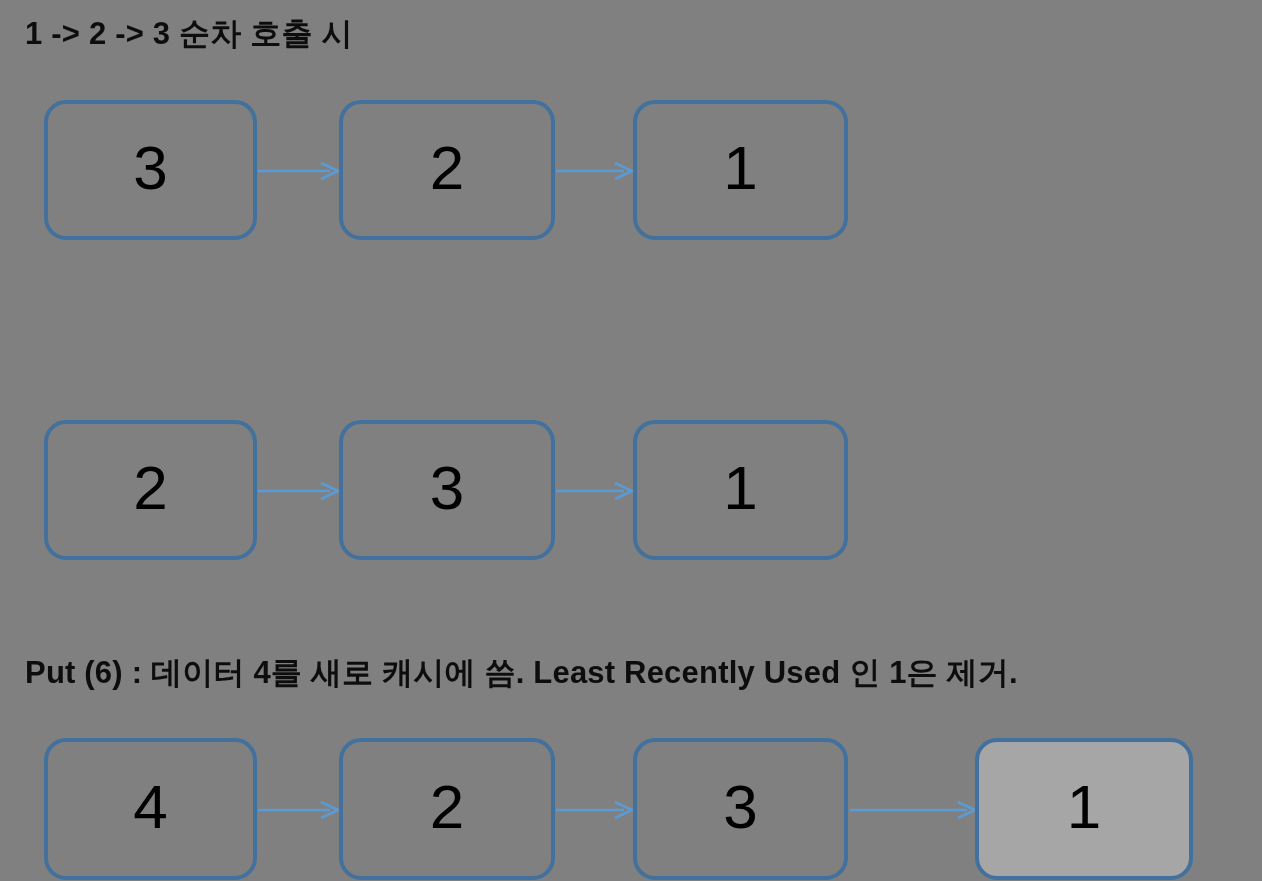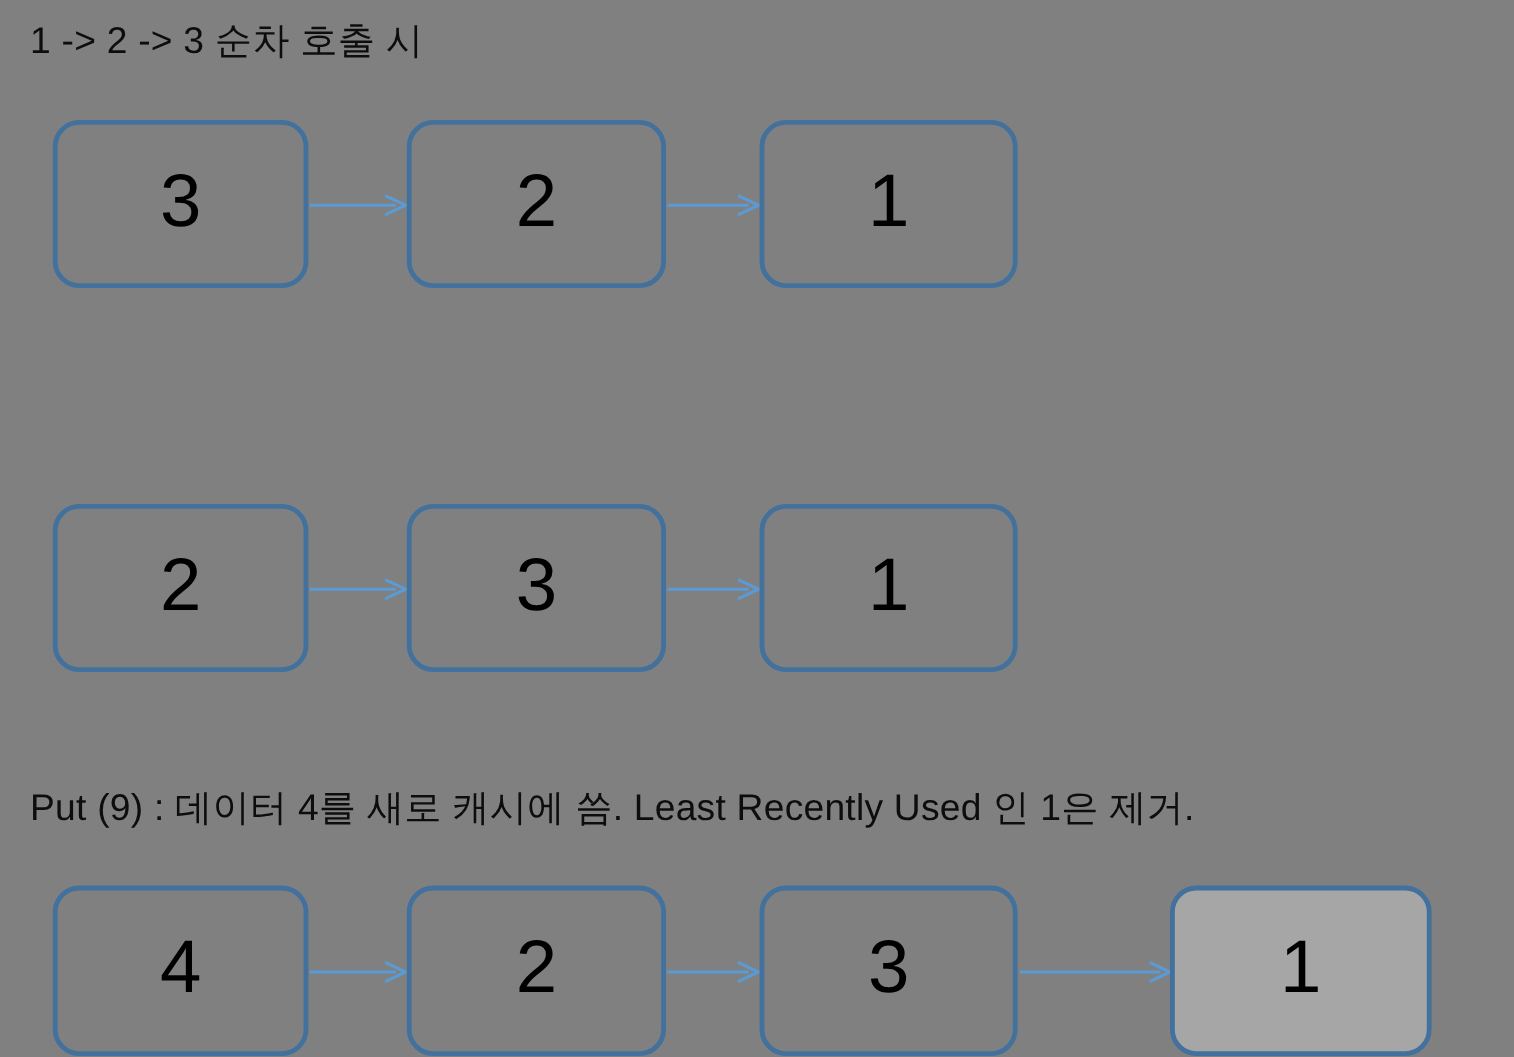--- a/index.html
+++ b/index.html
@@ -20,21 +20,21 @@
     left: 0;
     top: 0;
     width: 1262px;
     height: 881px;
   }
 
   .caption {
     position: absolute;
     color: #0d0d0d;
     font-size: 31px;
-    font-weight: 400;
+    font-weight: 700;
     line-height: 36px;
     white-space: nowrap;
     letter-spacing: 0.2px;
     font-family: "Liberation Sans", sans-serif;
   }
 
   .row {
     position: absolute;
     left: 0;
     width: 1262px;
@@ -132,21 +132,21 @@
         <line x1="0" y1="11" x2="68" y2="11" stroke="#5B9BD5" stroke-width="2.6"></line>
         <polyline points="59,3 76,11 59,19" fill="none" stroke="#5B9BD5" stroke-width="2.6"></polyline>
       </svg>
     </div>
 
     <div class="node" style="left:633px; top:420px; width:215px; height:140px;">
       <span class="node-label">1</span>
     </div>
   </div>
 
-  <div class="caption" style="left:25px; top:655px;">Put (9) : 데이터 4를 새로 캐시에 씀. Least Recently Used 인 1은 제거.</div>
+  <div class="caption" style="left:25px; top:655px;">Put (6) : 데이터 4를 새로 캐시에 씀. Least Recently Used 인 1은 제거.</div>
 
   <div class="row">
 
     <div class="node" style="left:44px; top:738px; width:213px; height:142px;">
       <span class="node-label">4</span>
     </div>
 
     <div class="arrow" style="left:258px; top:799px; width:82px;">
       <svg viewBox="0 0 82 22" preserveAspectRatio="none">
         <line x1="0" y1="11" x2="72" y2="11" stroke="#5B9BD5" stroke-width="2.6"></line>

